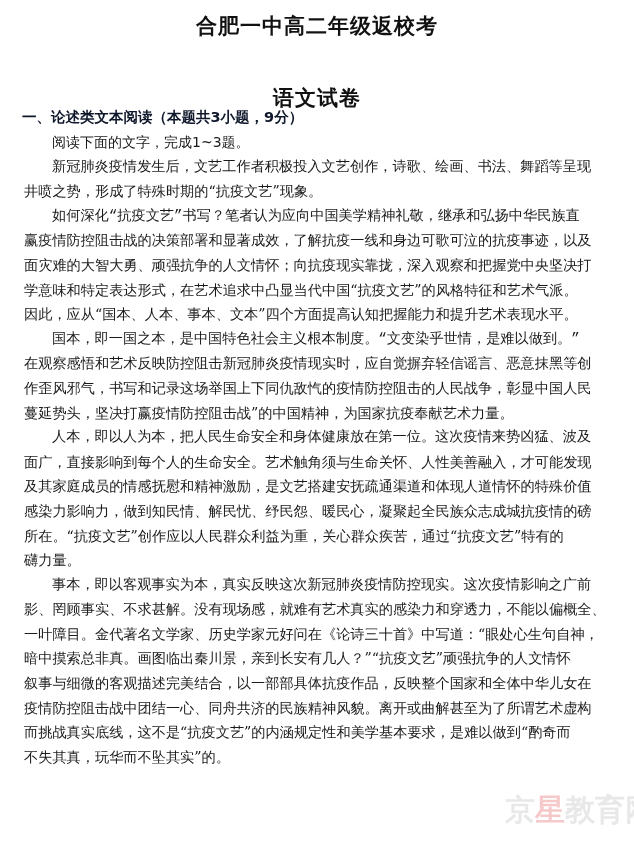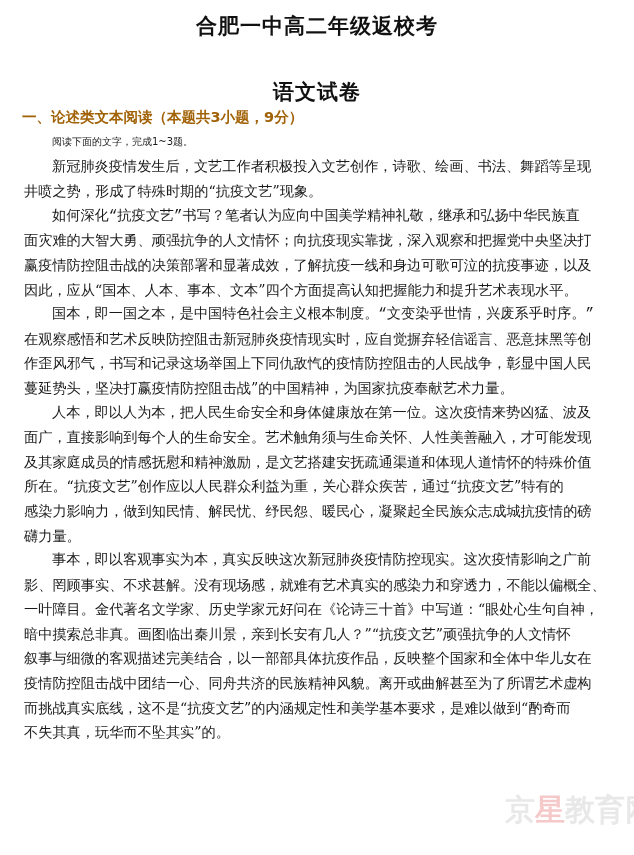--- a/index.html
+++ b/index.html
@@ -10,37 +10,37 @@
       font-family: "DejaVu Serif", "Liberation Serif", serif;
       color: #1a1a1a;
     }
     .page { position: absolute; left: 0; top: 0; width: 634px; height: 855px; }
     .title {
       position: absolute; left: 0; width: 634px; text-align: center;
       font-family: "DejaVu Sans", "Liberation Sans", sans-serif;
       font-weight: bold; color: #111;
     }
     .title-main { top: 12px; font-size: 21px; letter-spacing: 1px; }
-    .title-sub { top: 78px; font-size: 21px; letter-spacing: 1px; }
+    .title-sub { top: 84px; font-size: 21px; letter-spacing: 1px; }
     .section-heading {
       position: absolute; left: 22px; top: 108px;
       font-family: "DejaVu Sans", "Liberation Sans", sans-serif;
-      font-weight: bold; font-size: 14.5px; color: #a16207;
+      font-weight: bold; font-size: 14.5px; color: #0f172a;
       white-space: nowrap;
     }
     .body-text {
       position: absolute; left: 24px; width: 596px;
       font-size: 14.2px; line-height: 24.6px;
       color: #1a1a1a;
     }
     .line { white-space: nowrap; height: 24.6px; overflow: visible; }
     .indent { padding-left: 28px; font-family: Liberation Mono, monospace; }
     .instr {
       font-family: "DejaVu Sans", "Liberation Sans", sans-serif;
-      font-size: 10px;
+      font-size: 14px;
     }
     .watermark {
       position: absolute; left: 505px; top: 790px;
       font-family: "DejaVu Sans", "Liberation Sans", sans-serif;
       font-weight: bold; font-size: 30px; letter-spacing: 0px;
       color: rgba(150,150,150,0.22);
       white-space: nowrap; pointer-events: none;
     }
     .watermark .wm-red { color: rgba(220,60,60,0.28); }
   </style>
@@ -51,32 +51,33 @@
   <div class="title title-main">合肥一中高二年级返校考</div>
   <div class="title title-sub">语文试卷</div>
   <div class="section-heading">一、论述类文本阅读（本题共3小题，9分）</div>
 
   <div class="body-text" style="top:130px;">
     <div class="line indent instr">阅读下面的文字，完成1~3题。</div>
     <div id="lines">
         <div class="line indent">新冠肺炎疫情发生后，文艺工作者积极投入文艺创作，诗歌、绘画、书法、舞蹈等呈现</div>
         <div class="line">井喷之势，形成了特殊时期的“抗疫文艺”现象。</div>
         <div class="line indent">如何深化“抗疫文艺”书写？笔者认为应向中国美学精神礼敬，继承和弘扬中华民族直</div>
+        <div class="line">赢疫情防控阻击战的决策部署和显著成效，了解抗疫一线和身边可歌可泣的抗疫事迹，以及</div>
         <div class="line">面灾难的大智大勇、顽强抗争的人文情怀；向抗疫现实靠拢，深入观察和把握党中央坚决打</div>
-        <div class="line">赢疫情防控阻击战的决策部署和显著成效，了解抗疫一线和身边可歌可泣的抗疫事迹，以及</div>
+        <div class="line">学意味和特定表达形式，在艺术追求中凸显当代中国“抗疫文艺”的风格特征和艺术气派。</div>
         <div class="line">因此，应从“国本、人本、事本、文本”四个方面提高认知把握能力和提升艺术表现水平。</div>
-        <div class="line indent">国本，即一国之本，是中国特色社会主义根本制度。“文变染乎世情，兴废系乎时序。”</div>
+        <div class="line indent">国本，即一国之本，是中国特色社会主义根本制度。“文变染乎世情，是难以做到。”</div>
         <div class="line">在观察感悟和艺术反映防控阻击新冠肺炎疫情现实时，应自觉摒弃轻信谣言、恶意抹黑等创</div>
         <div class="line">作歪风邪气，书写和记录这场举国上下同仇敌忾的疫情防控阻击的人民战争，彰显中国人民</div>
         <div class="line">蔓延势头，坚决打赢疫情防控阻击战”的中国精神，为国家抗疫奉献艺术力量。</div>
         <div class="line indent">人本，即以人为本，把人民生命安全和身体健康放在第一位。这次疫情来势凶猛、波及</div>
         <div class="line">面广，直接影响到每个人的生命安全。艺术触角须与生命关怀、人性美善融入，才可能发现</div>
         <div class="line">及其家庭成员的情感抚慰和精神激励，是文艺搭建安抚疏通渠道和体现人道情怀的特殊价值</div>
+        <div class="line">感染力影响力，做到知民情、解民忧、纾民怨、暖民心，凝聚起全民族众志成城抗疫情的磅</div>
         <div class="line">所在。“抗疫文艺”创作应以人民群众利益为重，关心群众疾苦，通过“抗疫文艺”特有的</div>
-        <div class="line">感染力影响力，做到知民情、解民忧、纾民怨、暖民心，凝聚起全民族众志成城抗疫情的磅</div>
         <div class="line">礴力量。</div>
         <div class="line indent">事本，即以客观事实为本，真实反映这次新冠肺炎疫情防控现实。这次疫情影响之广前</div>
         <div class="line">影、罔顾事实、不求甚解。没有现场感，就难有艺术真实的感染力和穿透力，不能以偏概全、</div>
         <div class="line">一叶障目。金代著名文学家、历史学家元好问在《论诗三十首》中写道：“眼处心生句自神，</div>
         <div class="line">暗中摸索总非真。画图临出秦川景，亲到长安有几人？”“抗疫文艺”顽强抗争的人文情怀</div>
         <div class="line">叙事与细微的客观描述完美结合，以一部部具体抗疫作品，反映整个国家和全体中华儿女在</div>
         <div class="line">疫情防控阻击战中团结一心、同舟共济的民族精神风貌。离开或曲解甚至为了所谓艺术虚构</div>
         <div class="line">而挑战真实底线，这不是“抗疫文艺”的内涵规定性和美学基本要求，是难以做到“酌奇而</div>
         <div class="line">不失其真，玩华而不坠其实”的。</div>
       </div>

